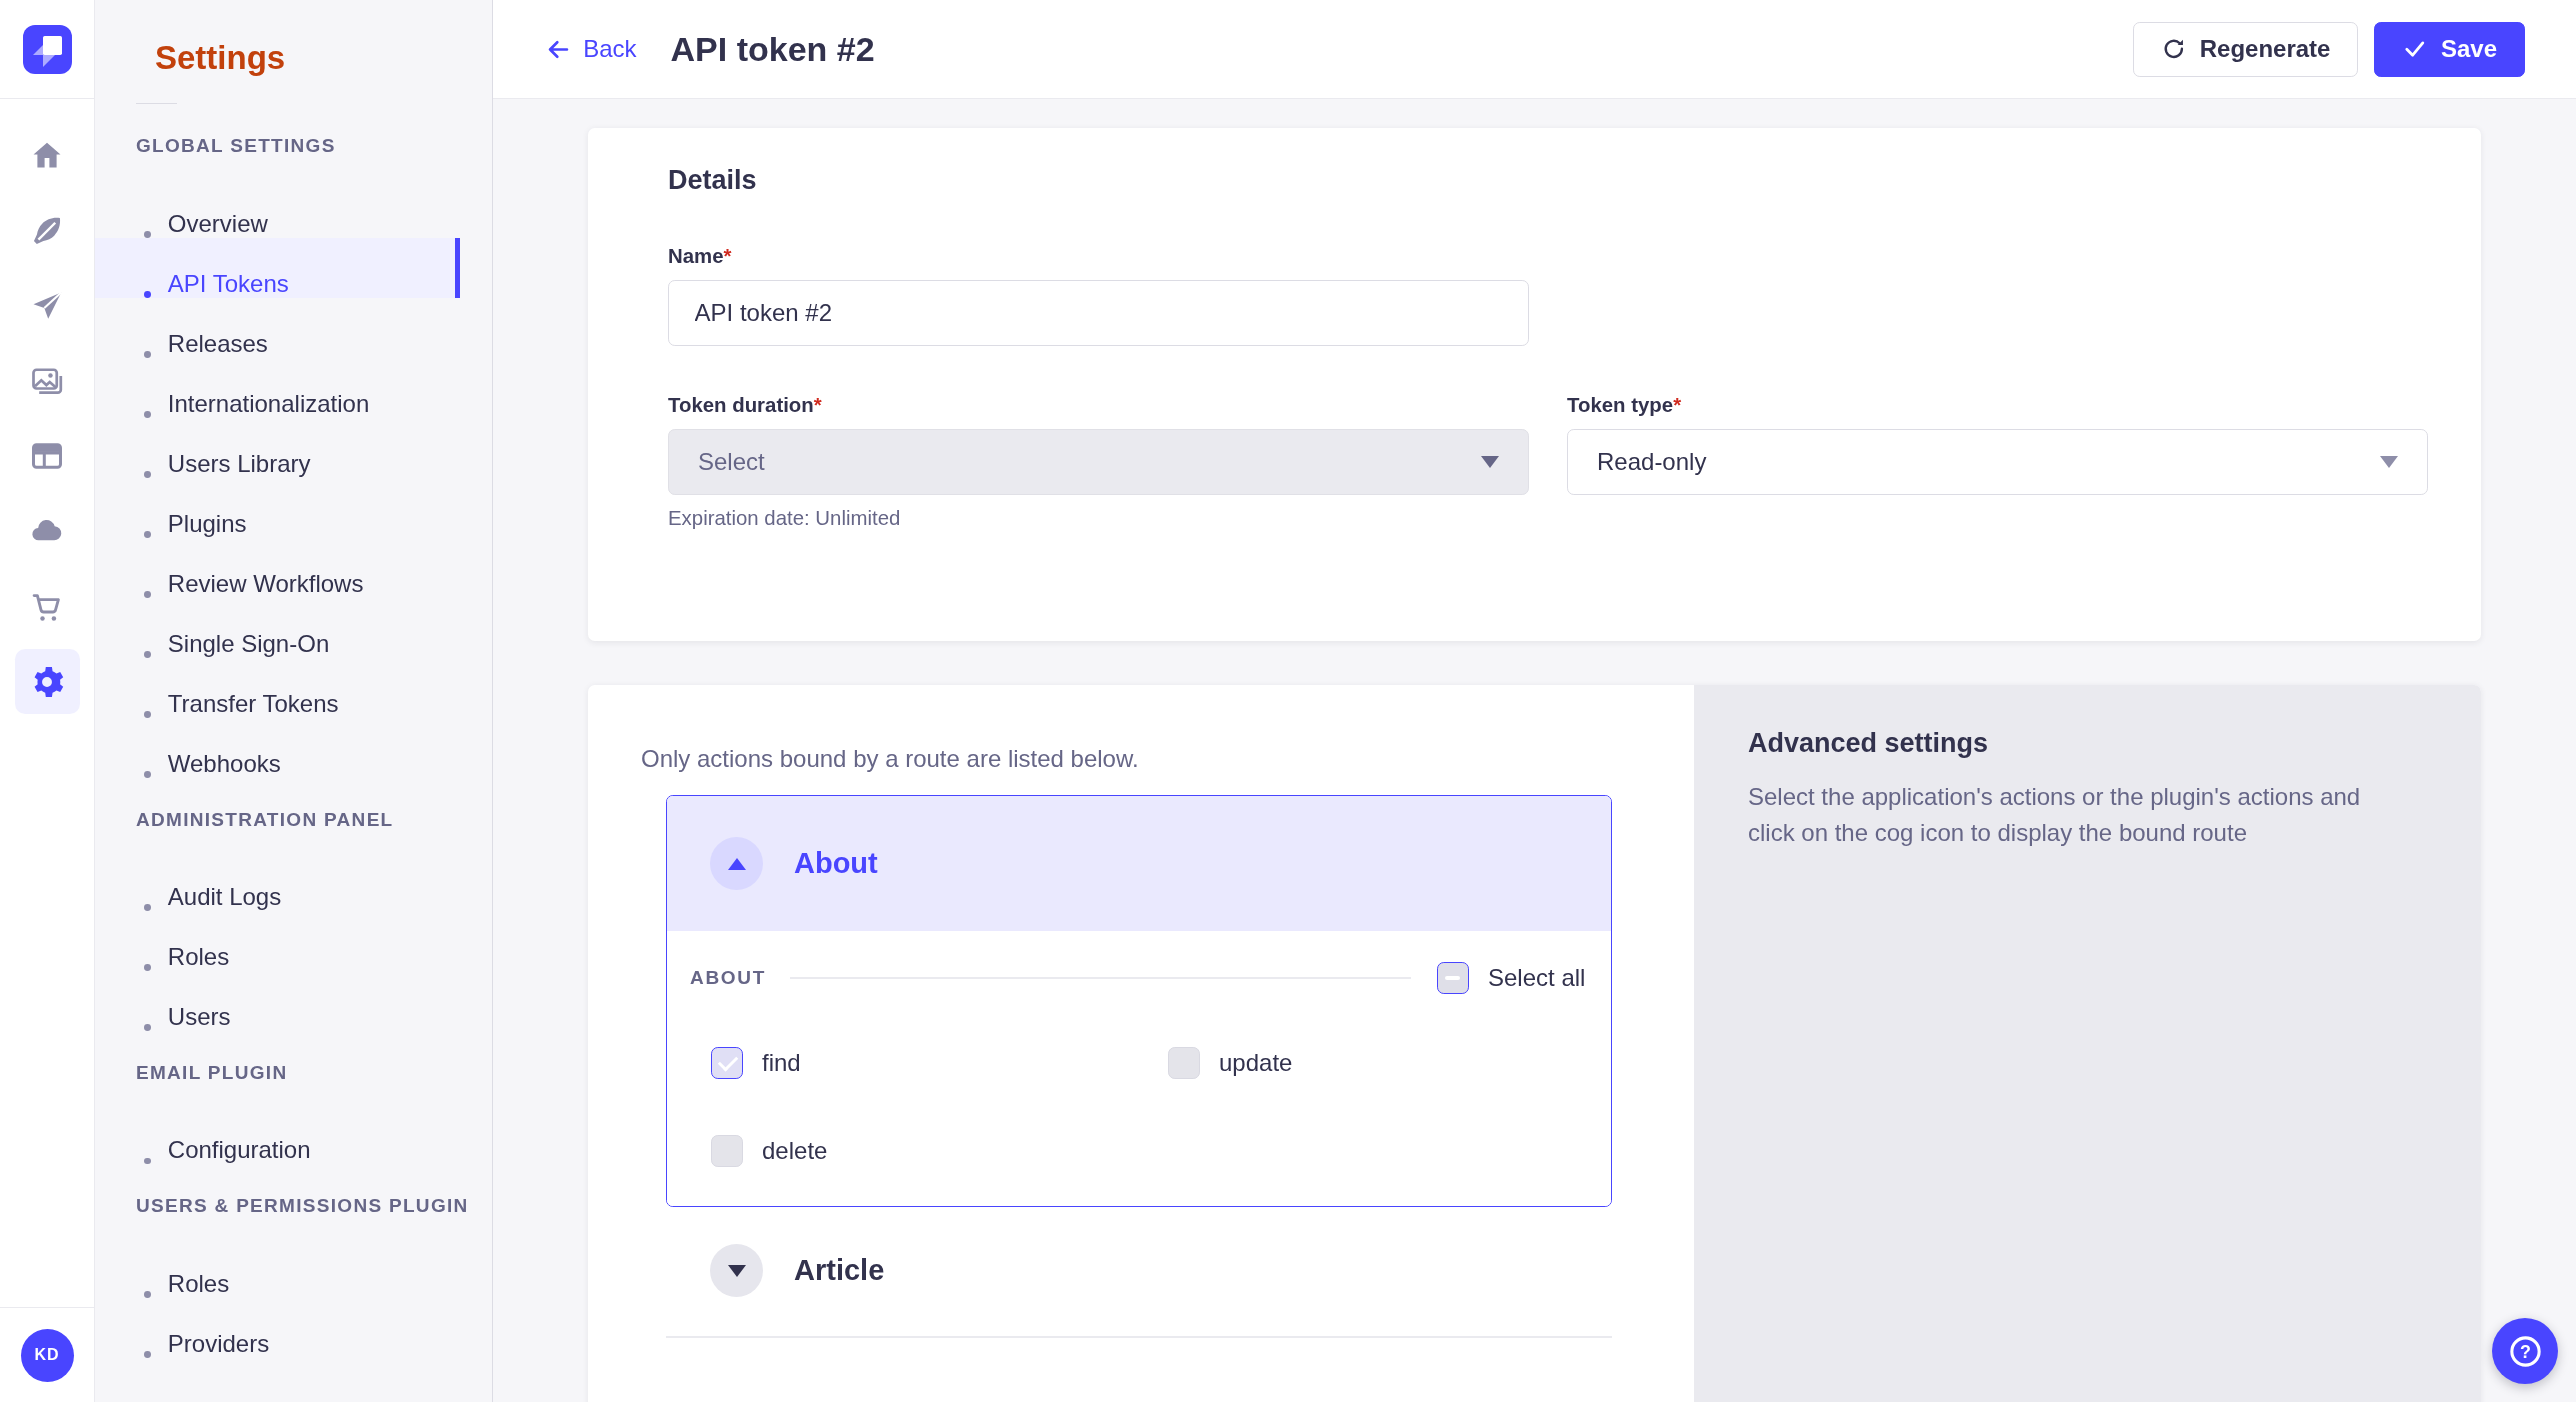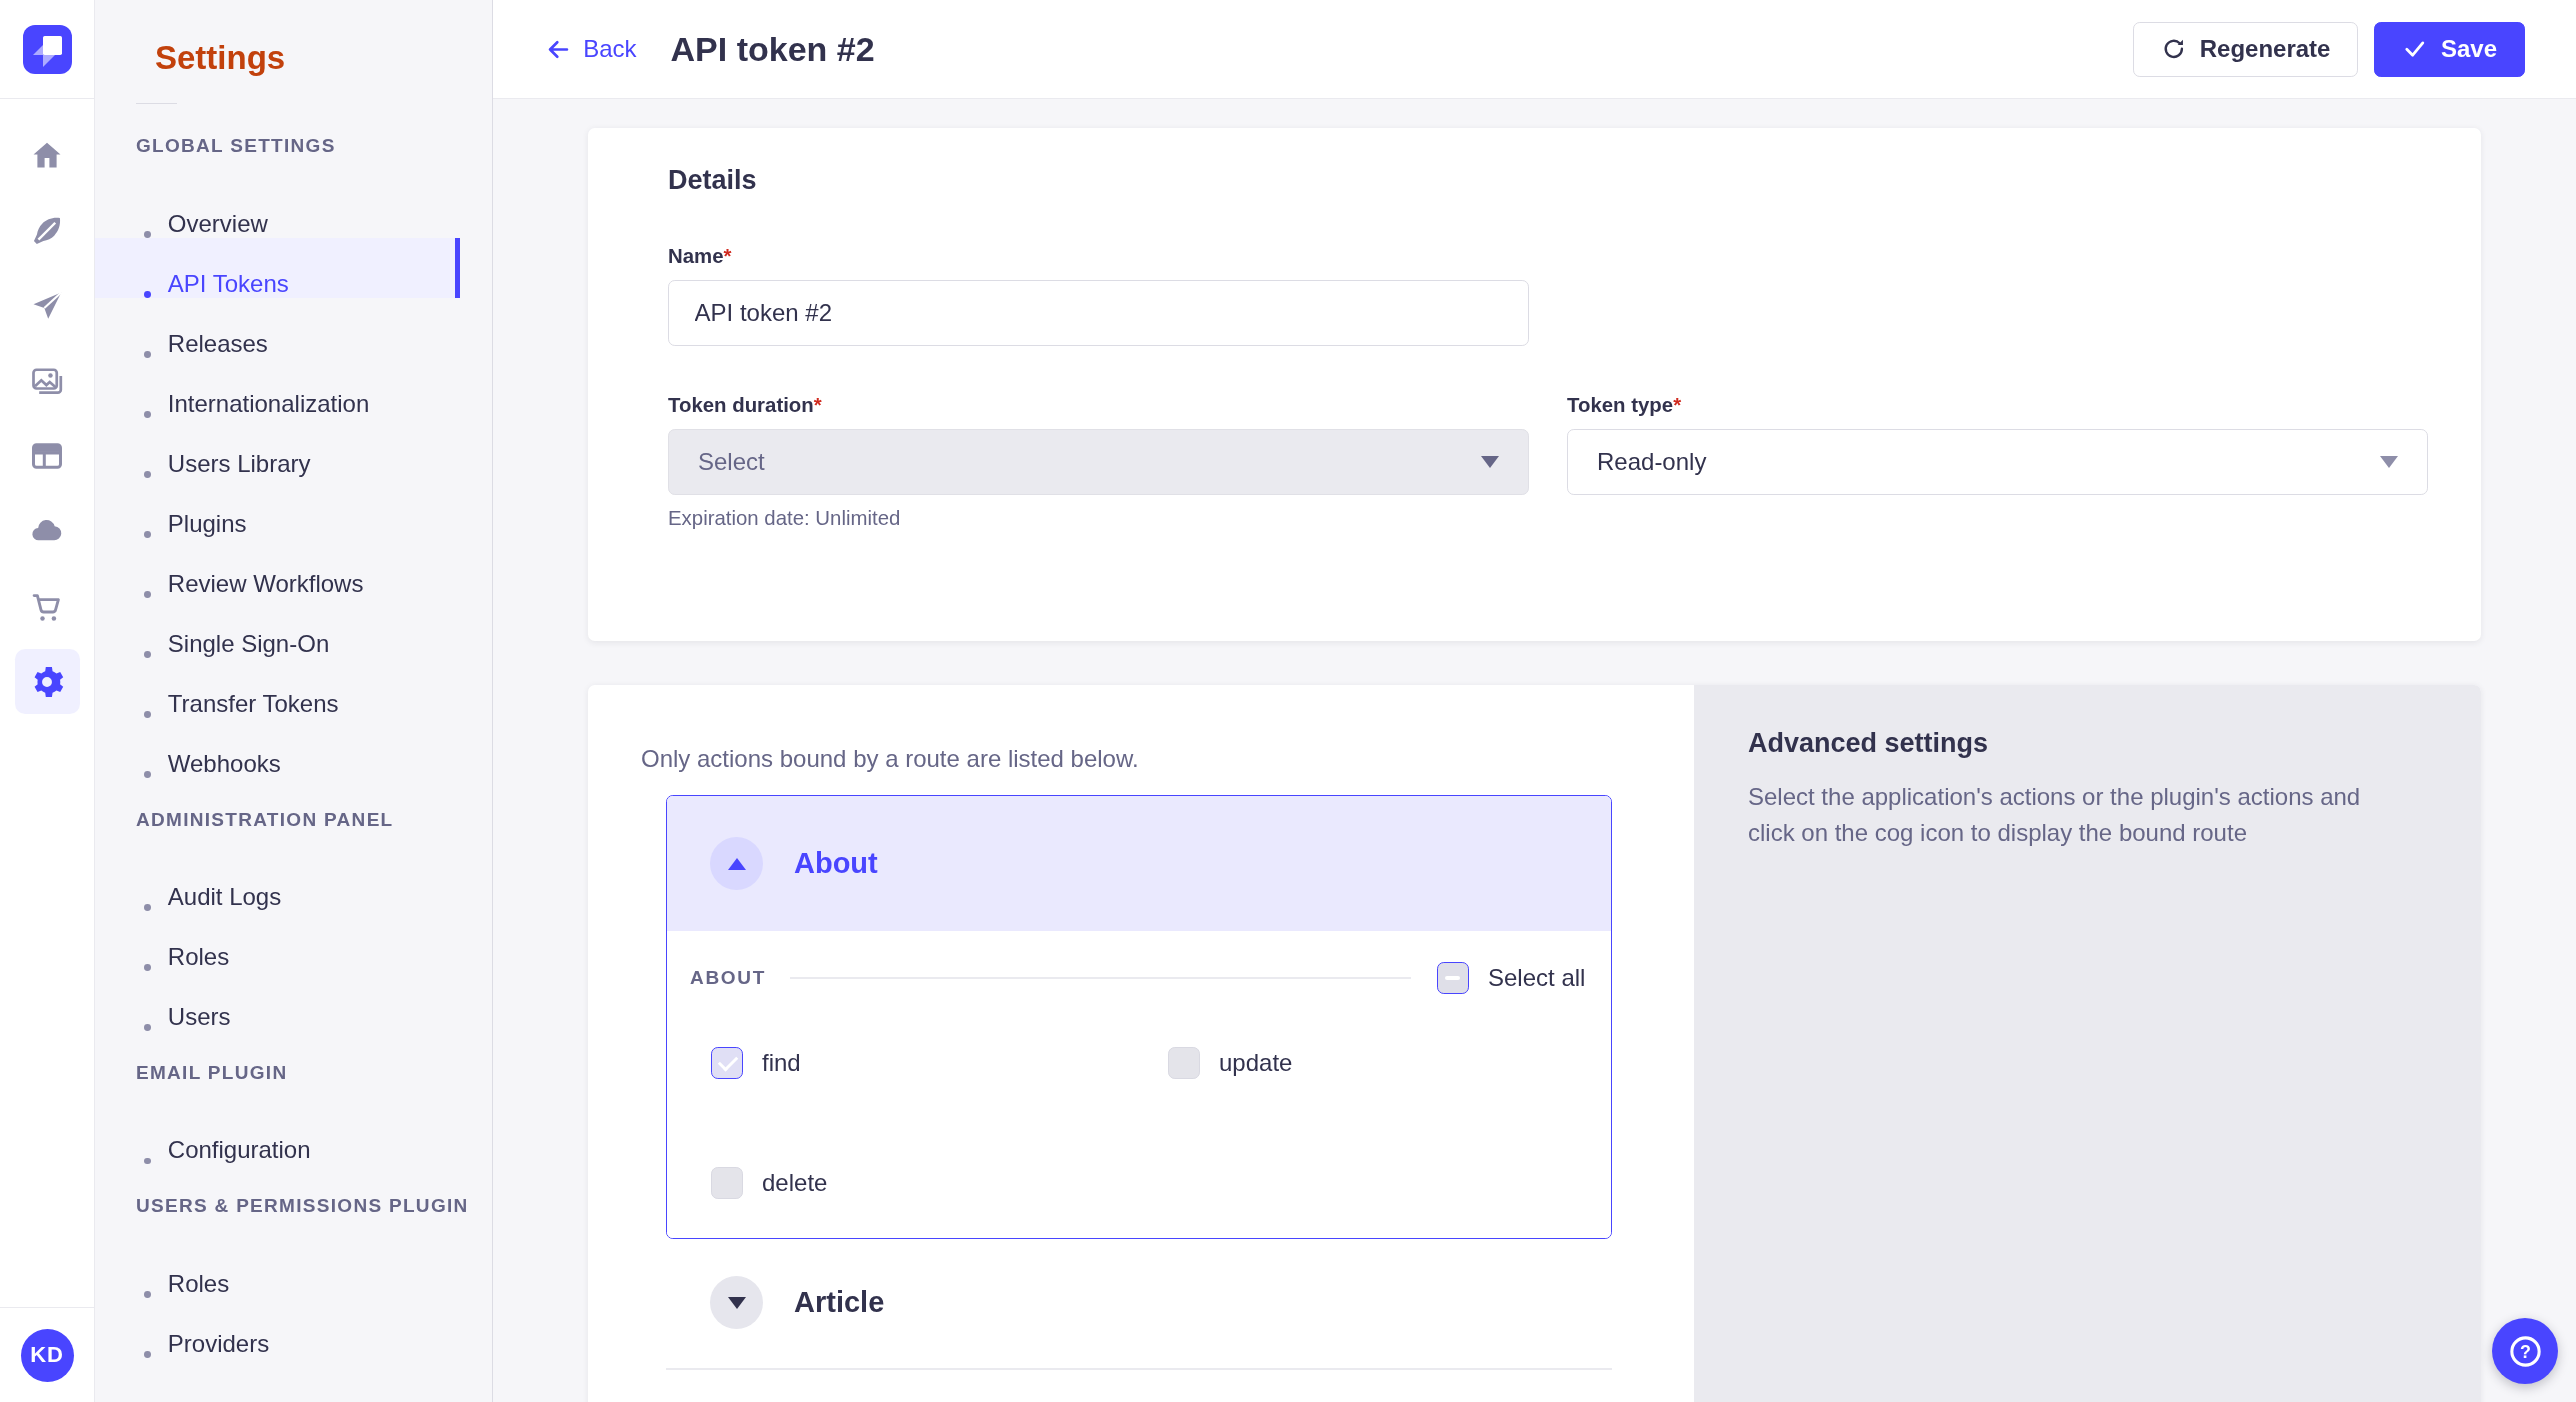--- a/index.html
+++ b/index.html
@@ -27,21 +27,21 @@
     display:flex; align-items:center; justify-content:center;
   }
   .rail-btn svg { width:36px; height:36px; }
   .rail-btn.active { background:#f0f0ff; }
   .rail-bottom {
     position:absolute; left:0; right:0; bottom:0; height:95px;
     border-top:0.9px solid #eaeaef; display:flex; align-items:center; justify-content:center;
   }
   .avatar {
     width:53px; height:53px; border-radius:50%; background:#4945ff; color:#fff;
-    font-size:22px; font-weight:bold; letter-spacing:0.9px;
+    font-size:16px; font-weight:bold; letter-spacing:0.9px;
     display:flex; align-items:center; justify-content:center;
   }
 
   
   .subnav {
     position:absolute; left:95px; top:0; bottom:0; width:398px;
     background:#f6f6f9; border-right:0.9px solid #dcdce4; padding-top:39px; z-index:4;
   }
   .subnav-title { font-size:33px; font-weight:bold; color:#c2410c; margin-left:60px; }
   .subnav-divider { width:41px; height:1.7px; background:#dcdce4; margin:25.6px 0 8.5px 41px; }
@@ -137,21 +137,21 @@
   .cb-ind { background:#dfdfe8; border:1.7px solid #4945ff; }
   .cb-ind::after { content:""; position:absolute; left:6.8px; top:12.8px; width:15.3px; height:4.3px; border-radius:2.6px; background:#ffffff; }
   .cb-checked { background:#e0dff5; border:1.7px solid #4945ff; }
   .cb-checked::after {
     content:""; position:absolute; left:6.8px; top:7.7px; width:14.5px; height:7.7px;
     border-left:3.4px solid #ffffff; border-bottom:3.4px solid #ffffff; transform:rotate(-45deg);
   }
   .cb-label { font-size:24px; color:#32324d; margin-left:19px; }
   .cb-row { display:flex; align-items:center; }
 
-  .perm-grid { margin:53px 0 0 21px; display:grid; grid-template-columns:457px auto; row-gap:88px; }
+  .perm-grid { margin:53px 0 0 21px; display:grid; grid-template-columns:457px auto; row-gap:56px; }
 
   .article-row { display:flex; align-items:center; margin-top:37px; padding-left:44px; cursor:pointer; }
   .acc-circle.gray { background:#e6e6ed; }
   .article-title { font-size:29px; font-weight:600; color:#32324d; margin-left:31px; }
   .article-hairline { height:1.7px; background:#eaeaef; margin-top:39px; }
 
   
   .help-fab {
     position:absolute; right:18px; bottom:18px; width:66px; height:66px; border-radius:50%;
     background:#4945ff; display:flex; align-items:center; justify-content:center;

